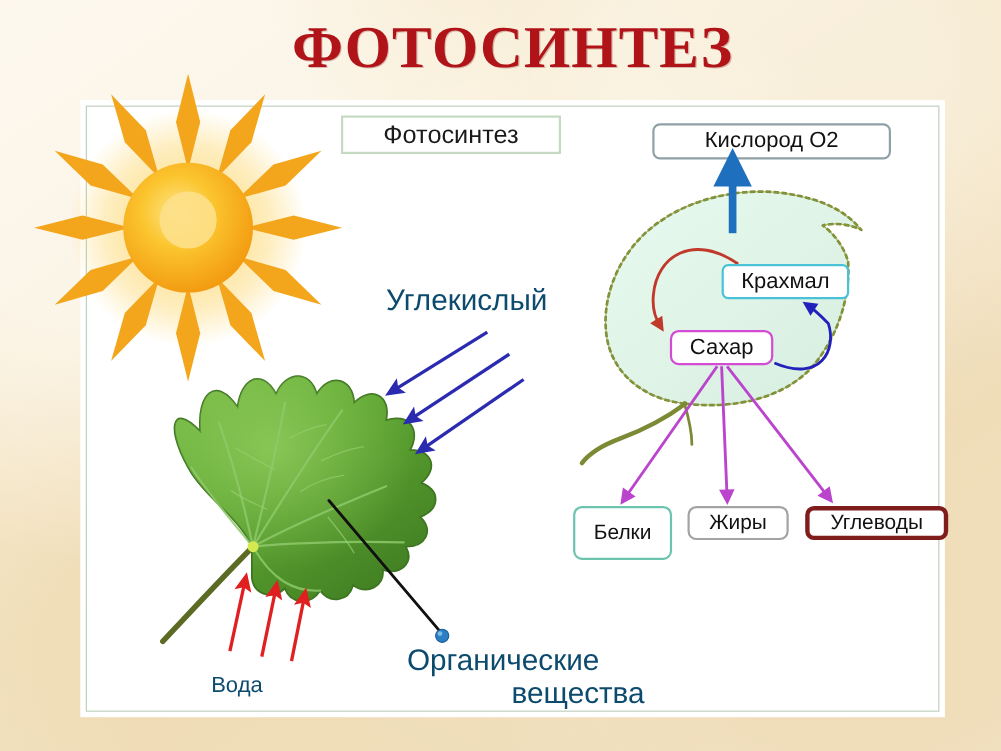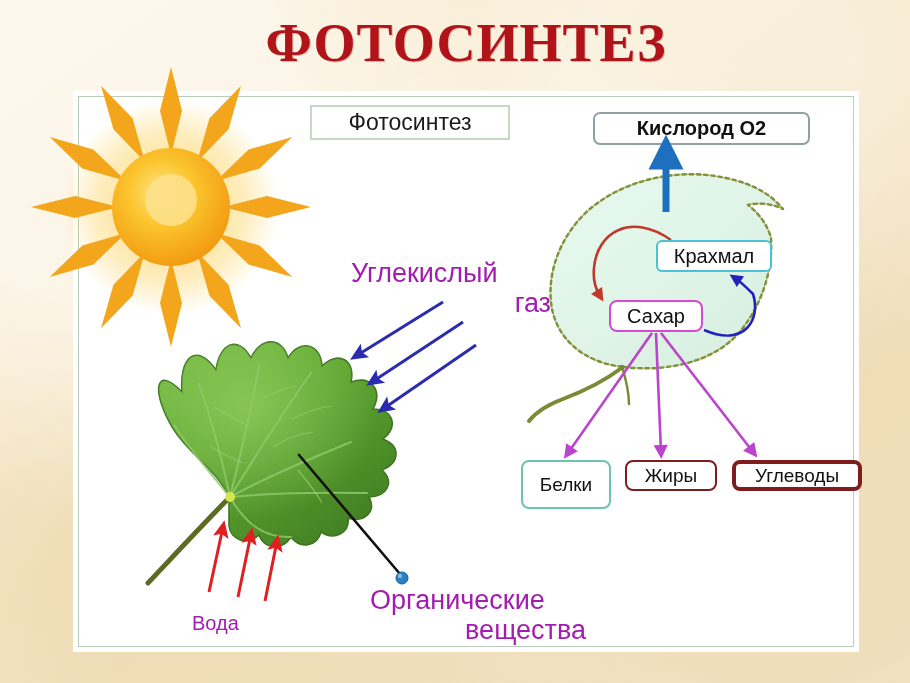--- a/index.html
+++ b/index.html
@@ -93,21 +93,20 @@
 
   
   #box-oxygen {
     left: 582px;
     top: 112px;
     width: 217px;
     height: 33px;
     border: 2px solid #8fa0a6;
     border-radius: 7px;
     font-size: 20px;
-    font-weight: bold;
   }
 
   
   #box-starch {
     left: 645px;
     top: 240px;
     width: 116px;
     height: 32px;
     border: 2px solid #49c2d8;
     border-radius: 6px;
@@ -135,39 +134,39 @@
     height: 49px;
     border: 2px solid #6cc3ae;
     border-radius: 8px;
     font-size: 19px;
   }
   #box-fats {
     left: 614px;
     top: 460px;
     width: 92px;
     height: 31px;
-    border: 2px solid #7f1d1d;
+    border: 2px solid #a3a3a3;
     border-radius: 8px;
     font-size: 19px;
   }
   #box-carbs {
     left: 721px;
     top: 460px;
     width: 130px;
     height: 31px;
     border: 4px solid #7f1d1d;
     border-radius: 8px;
     font-size: 19px;
   }
 
   
   .plainlabel {
     position: absolute;
     font-family: "Liberation Sans", sans-serif;
-    color: #a21caf;
+    color: #0c4a6e;
     font-size: 27px;
     line-height: 1.12;
     white-space: nowrap;
   }
   #label-co2 {
     left: 340px;
     top: 258px;
     text-align: right;
     width: 200px;
   }
@@ -433,21 +432,20 @@
   <div class="labelbox" id="box-starch">Крахмал</div>
 
   <div class="labelbox" id="box-proteins">Белки</div>
 
   <div class="labelbox" id="box-fats">Жиры</div>
 
   <div class="labelbox" id="box-carbs">Углеводы</div>
 
   <div class="plainlabel" id="label-co2">
     <span class="l1">Углекислый</span>
-    <span class="l2">газ</span>
   </div>
 
   <div class="plainlabel" id="label-water">Вода</div>
 
   <div class="plainlabel" id="label-organics">
     <span class="l1">Органические</span>
     <span class="l2">вещества</span>
   </div>
 
 </div>

